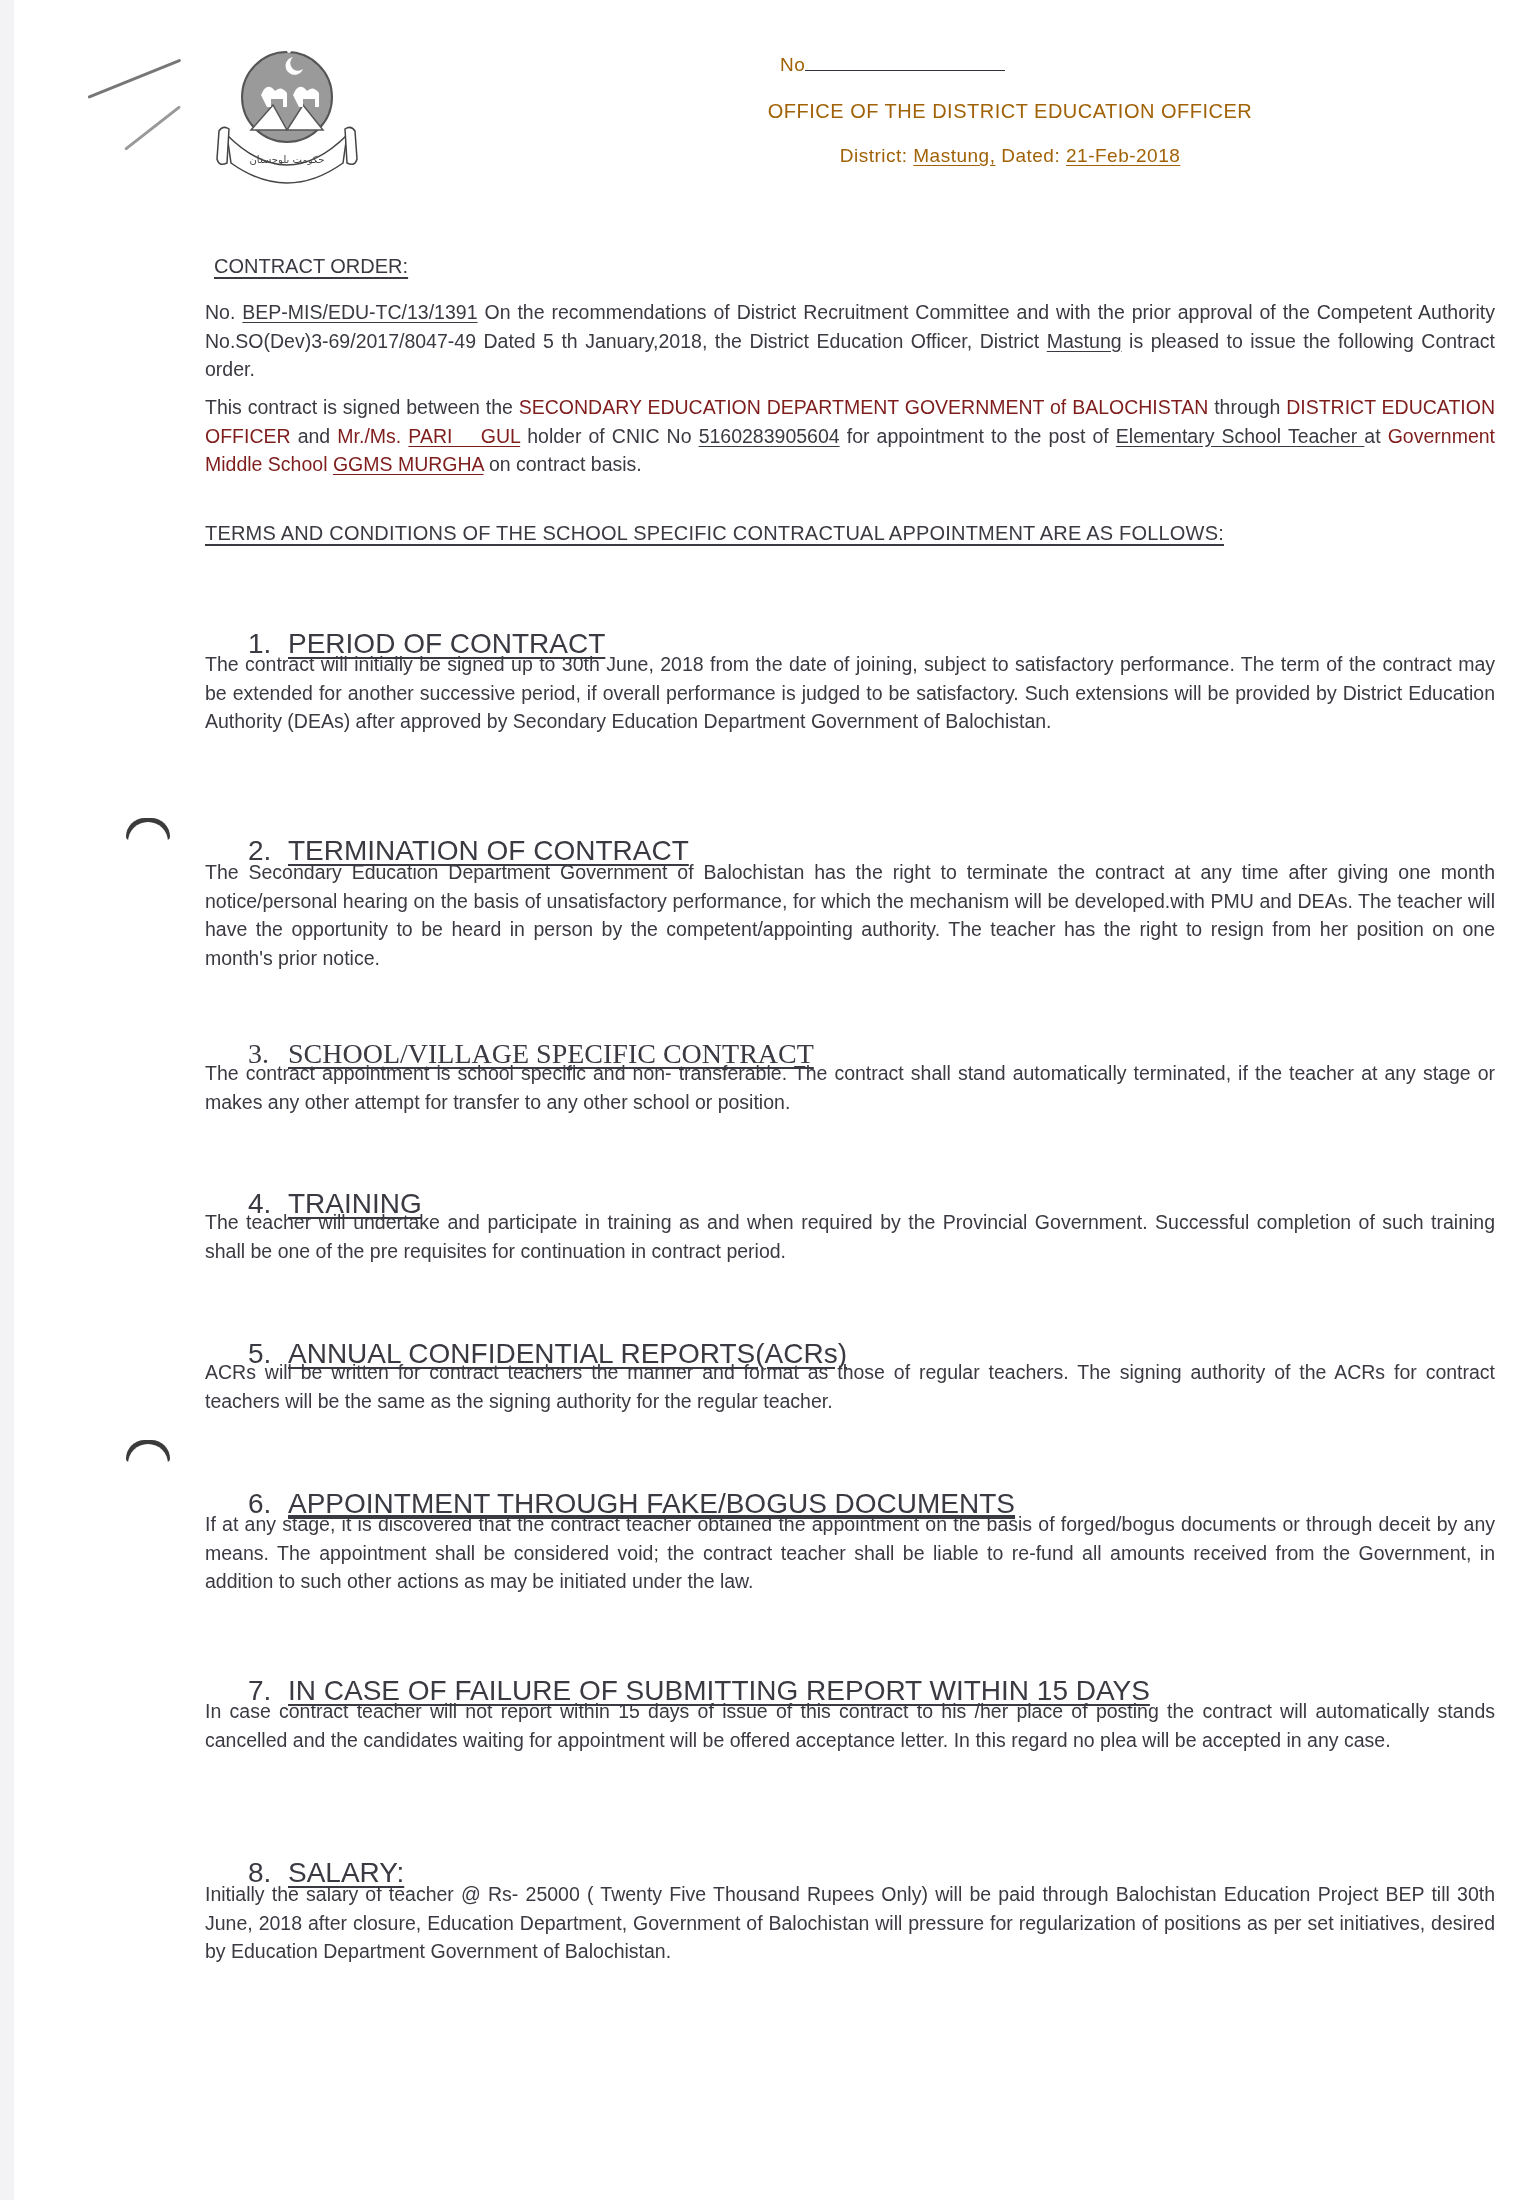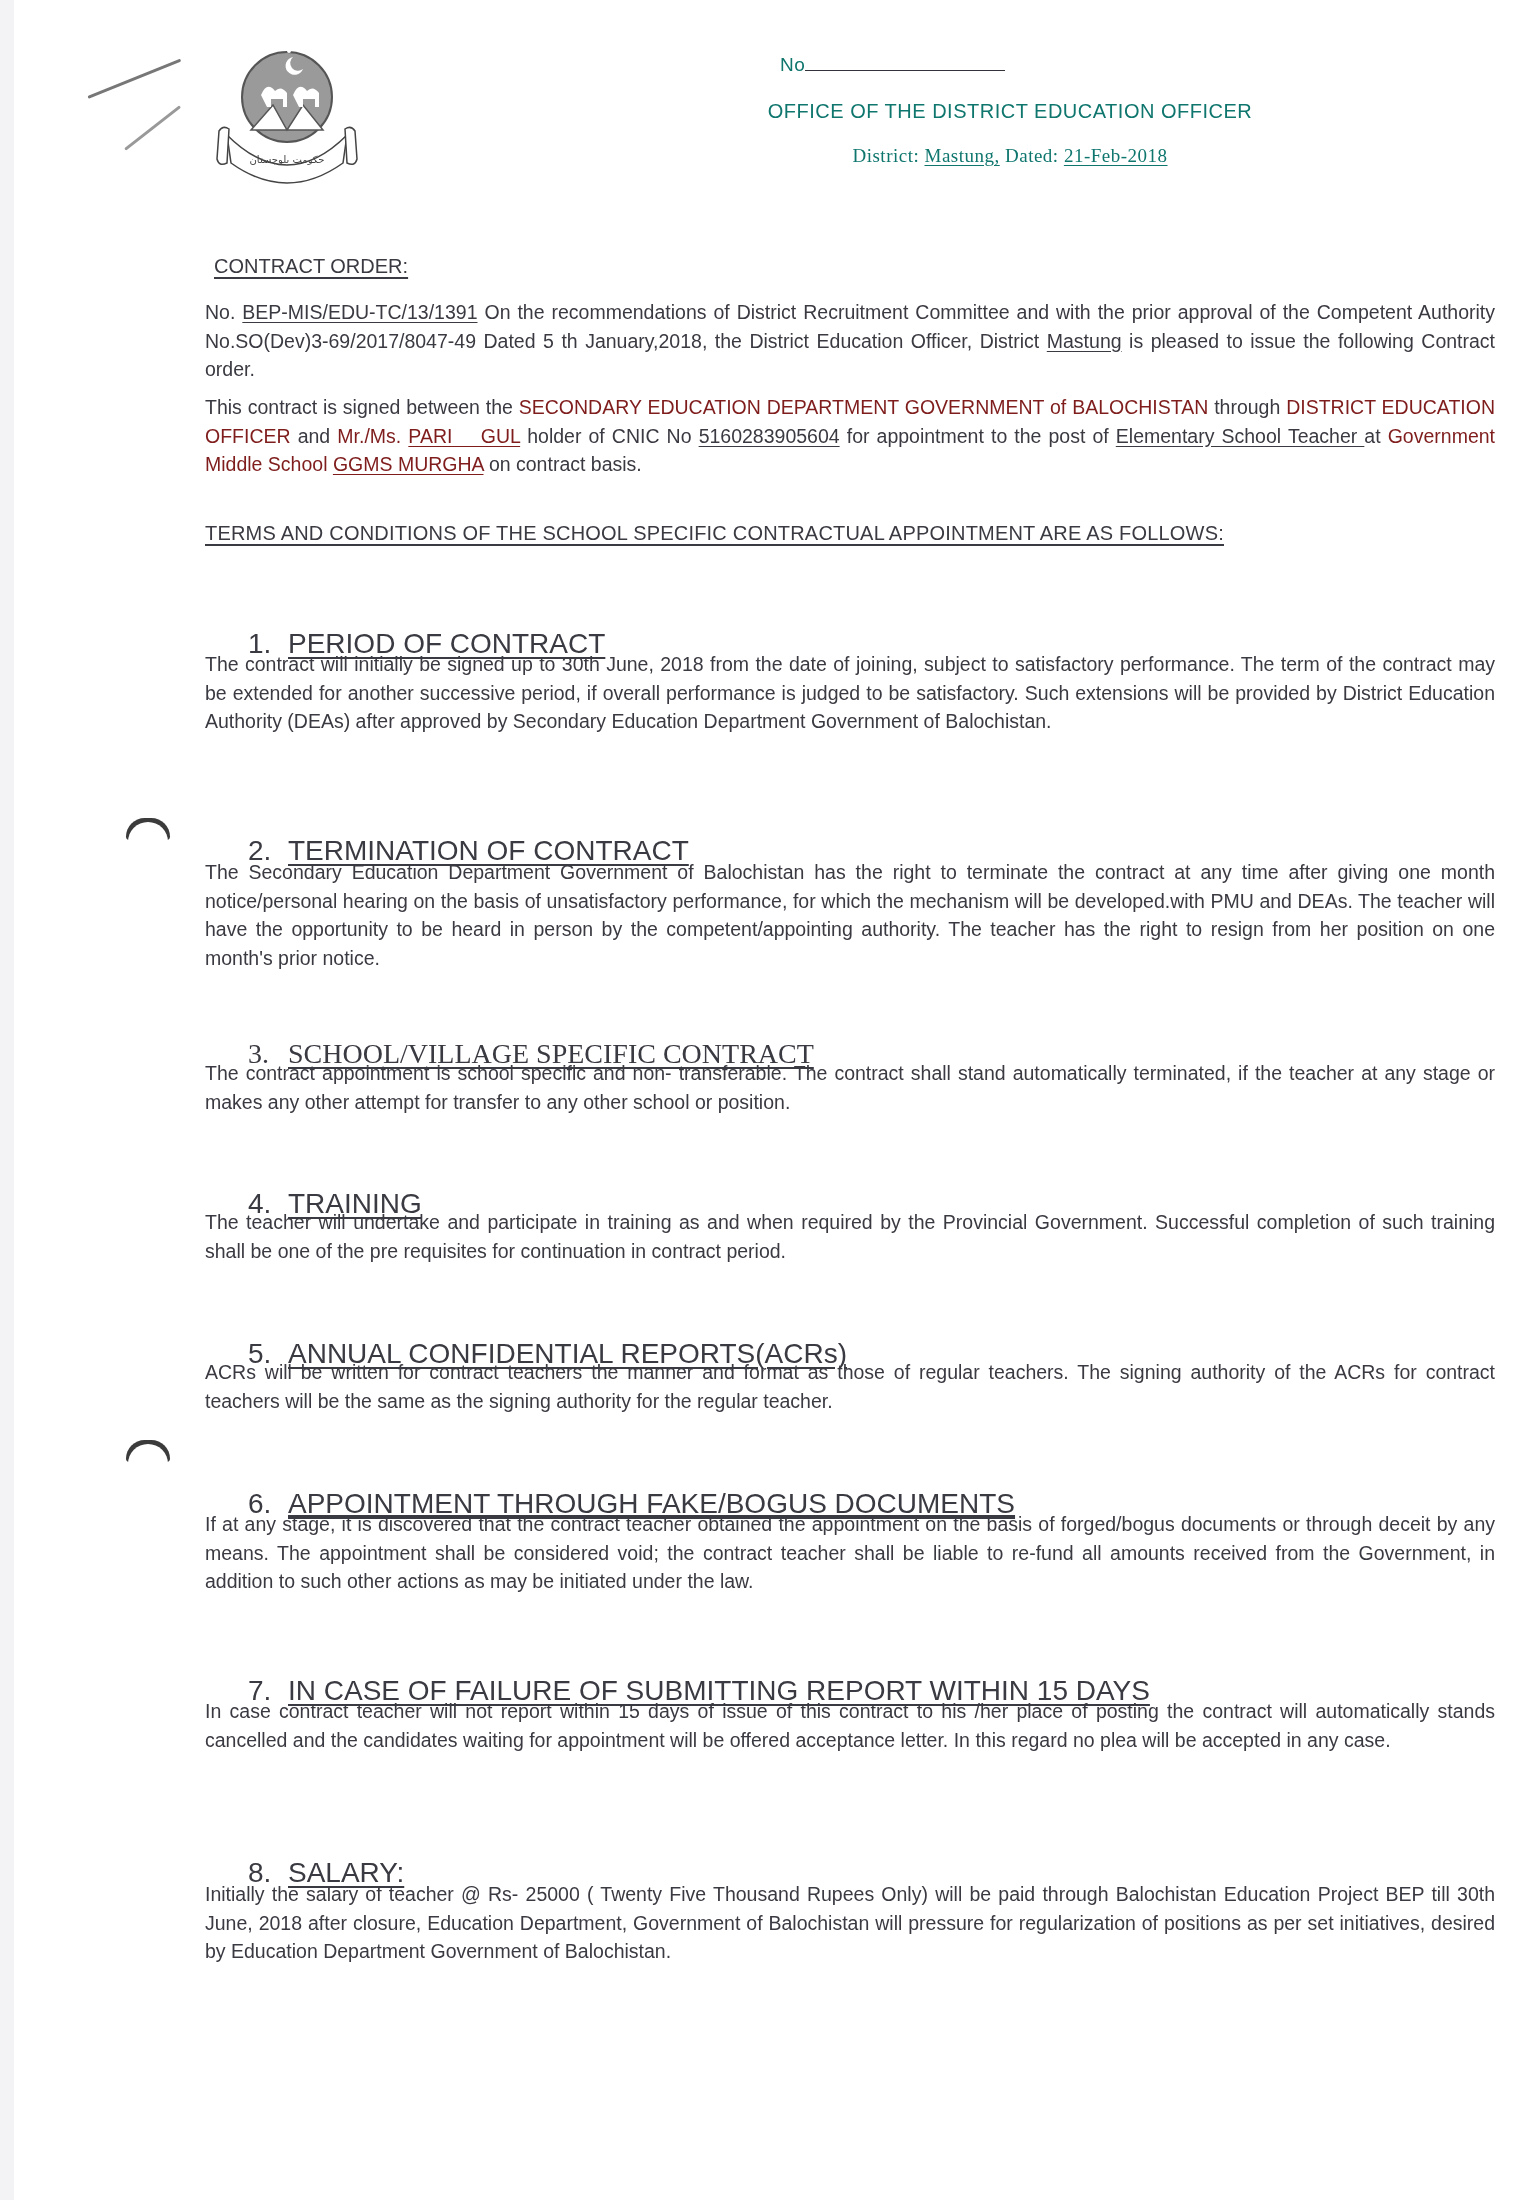--- a/index.html
+++ b/index.html
@@ -7,25 +7,25 @@
       width: 1533px; height: 2200px; position: relative; overflow: hidden;
       font-family: "Liberation Sans", sans-serif; color: #3a3a42;
     }
     .page-edge { position: absolute; left: 0; top: 0; width: 14px; height: 2200px; background: #f3f3f5; }
     .hole { position: absolute; width: 44px; height: 22px; border-radius: 22px 22px 4px 4px; background: #3b3b3b; left: 126px; }
     .hole::after { content: ""; position: absolute; left: 2px; right: 2px; top: 4px; bottom: -6px; background: #fff; border-radius: 20px 20px 0 0; }
     .staple { position: absolute; background: #777; height: 3px; border-radius: 2px; transform-origin: left center; }
 
     .logo { position: absolute; left: 205px; top: 35px; width: 160px; height: 160px; }
 
-    .hdr { position: absolute; left: 700px; width: 620px; text-align: center; font-size: 19px; letter-spacing: 0.5px; color: #0f766e; }
+    .hdr { position: absolute; left: 700px; width: 620px; text-align: center; font-size: 19px; letter-spacing: 0.5px; color: #a16207; }
     .hdr-no { top: 54px; left: 780px; width: auto; text-align: left; }
     .hdr-no .blank { display: inline-block; width: 200px; border-bottom: 1.5px solid #33333b; height: 14px; vertical-align: baseline; }
     .hdr-office { top: 100px; font-size: 20px; }
-    .hdr-district { top: 145px; font-size: 19px; font-family: Liberation Serif, serif; }
+    .hdr-district { top: 145px; font-size: 19px; }
     .u { text-decoration: underline; text-underline-offset: 3px; }
     .heading-main { position: absolute; left: 205px; top: 255px; font-size: 20px; text-decoration: underline; text-underline-offset: 4px; margin-left: 9px; }
     .para { position: absolute; left: 205px; width: 1290px; text-align: justify; font-size: 19.5px; line-height: 28.5px; color: #3a3a42; }
     .para b { font-weight: normal; color: #7f1d1d; }
     .terms-heading { position: absolute; left: 205px; top: 522px; font-size: 20px; text-decoration: underline; text-underline-offset: 4px; letter-spacing: 0.2px; }
     .sec-title { position: absolute; left: 248px; font-size: 28px; margin-top: 40px; }
     .sec-title .num { display: inline-block; width: 40px; }
     .sec-title .txt { text-decoration: underline; text-underline-offset: 4px; }
   </style>
 </head>

